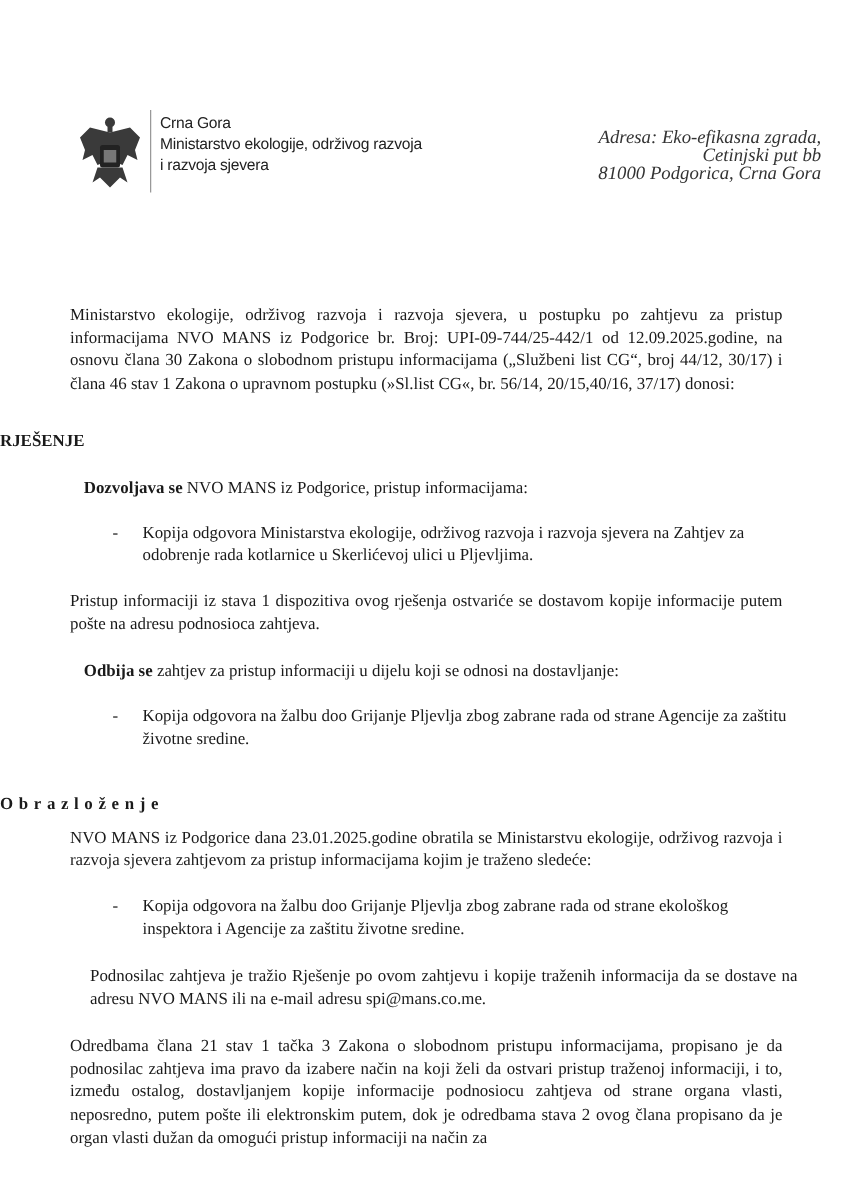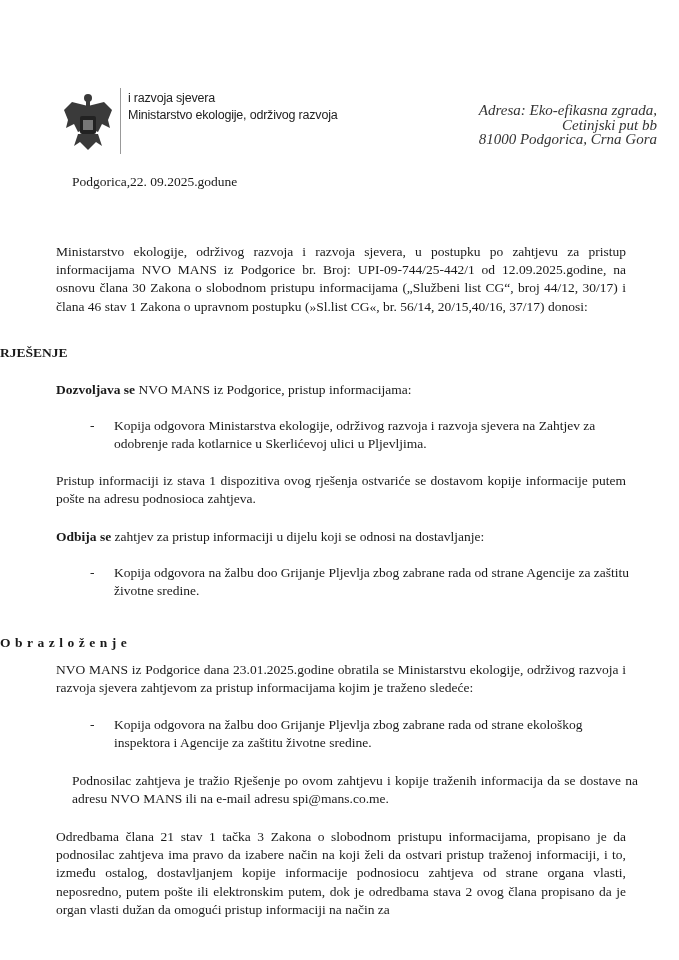--- a/index.html
+++ b/index.html
@@ -13,52 +13,52 @@
   .address { position: absolute; right: 22px; top: 103px; font-size: 15px; line-height: 14.5px; text-align: right; color: #333; font-style: italic; }
   .ref { position: absolute; left: 72px; top: 173px; font-size: 13.5px; line-height: 18px; }
 
   .body-text { position: absolute; left: 56px; width: 570px; font-size: 13.5px; line-height: 18.2px; text-align: justify; }
   .p { margin: 0; }
   .heading { position: absolute; left: 0; width: 679px; text-align: left; font-weight: bold; font-size: 13.5px; }
   .spaced { letter-spacing: 4.5px; }
   .bullet-item { position: absolute; left: 90px; width: 545px; font-size: 13.5px; line-height: 18.2px; }
   .bullet-item .dash { position: absolute; left: 0; top: 0; }
   .bullet-item .txt { display: block; margin-left: 24px; }
-  b { font-weight: bold; }
+  b { font-weight: bold; margin-left: 11px; }
 </style>
 </head>
 <body>
 
 <div class="crest">
   <svg width="52" height="62" viewBox="0 0 52 62">
     <g fill="#3a3a3a">
       <circle cx="26" cy="6" r="4"></circle>
       <rect x="24" y="9" width="4" height="5"></rect>
       <path d="M26 14 L10 10 L2 18 L6 28 L4 36 L12 32 L16 40 L26 36 L36 40 L40 32 L48 36 L46 28 L50 18 L42 10 Z"></path>
       <rect x="18" y="24" width="16" height="18" rx="2" fill="#222"></rect>
       <rect x="21" y="28" width="10" height="10" fill="#777"></rect>
       <path d="M16 42 L12 54 L18 50 L26 58 L34 50 L40 54 L36 42 Z"></path>
     </g>
   </svg>
 </div>
 <div class="vline"></div>
 
 <div class="header-text sans">
+  <div>Crna Gora</div>
+  <div>Ministarstvo ekologije, održivog razvoja</div>
   <div>i razvoja sjevera</div>
-  <div>Ministarstvo ekologije, održivog razvoja</div>
 </div>
 
 <div class="address serif">
   <div>Adresa: Eko-efikasna zgrada,</div>
   <div>Cetinjski put bb</div>
   <div>81000 Podgorica, Crna Gora</div>
 </div>
 
 <div class="ref serif">
-  <div>Podgorica,22. 09.2025.godune</div>
 </div>
 
 <div class="body-text serif" style="top:243px;">
   <p class="p">Ministarstvo ekologije, održivog razvoja i razvoja sjevera, u postupku po zahtjevu za pristup informacijama NVO MANS iz Podgorice br. Broj: UPI-09-744/25-442/1 od 12.09.2025.godine, na osnovu člana 30 Zakona o slobodnom pristupu informacijama („Službeni list CG“, broj 44/12, 30/17) i člana 46 stav 1 Zakona o upravnom postupku (»Sl.list CG«, br. 56/14, 20/15,40/16, 37/17) donosi:</p>
 </div>
 
 <div class="heading serif" style="top:345px;">RJEŠENJE</div>
 
 <div class="body-text serif" style="top:381px;">
   <p class="p"><b>Dozvoljava se</b><span> NVO MANS iz Podgorice, pristup informacijama:</span></p>

